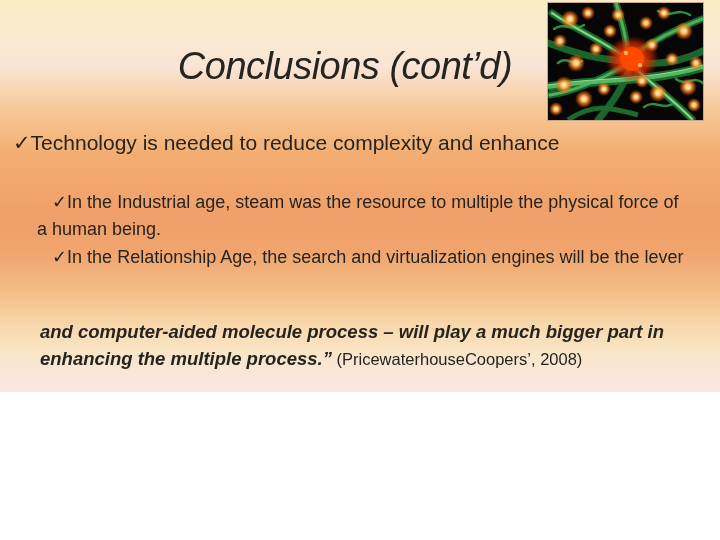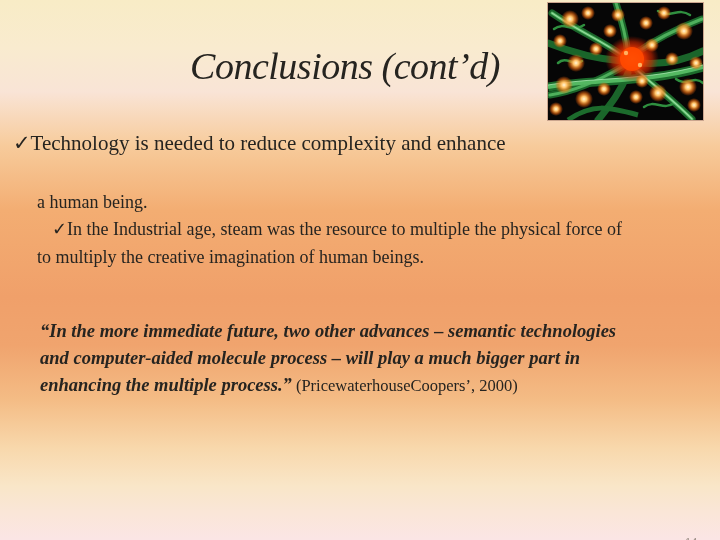--- a/index.html
+++ b/index.html
@@ -1,18 +1,18 @@
 <!DOCTYPE html>
 <html><head>
 <meta charset="utf-8">
 <style>
   html,body { margin:0; padding:0; }
   .slide {
-    position:relative; width:720px; height:540px; overflow:hidden;
-    font-family:Liberation Serif, serif;
+    position:relative; width:720px; height:392px; overflow:hidden;
+    font-family:Liberation Sans, sans-serif;
     background: linear-gradient(180deg,
       #f8ecc6 0%, #f9ebcf 9%, #f9e4d6 17%, #f7cb9b 27%, #f3ad72 39%,
       #f0a06a 55%, #f0a46e 64%, #f4bc85 74%, #f8d8ac 83%,
       #f9e6c8 90%, #fae6d8 95%, #fbe5e5 100%);
   }
   .title {
     position:absolute; top:46px; left:0; width:690px; text-align:center;
     font-size:38px; line-height:1.1; font-style:italic; color:#262420;
     letter-spacing:-0.5px;
   }
@@ -134,30 +134,29 @@
         <circle cx="148" cy="60" r="7" fill="url(#glow)"></circle>
       </g>
     </svg>
   </div>
 
   <div class="b1 body-text">
     <span class="line"><span class="check">✓</span><span>Technology is needed to reduce complexity and enhance</span></span>
   </div>
 
   <div class="sub s1 body-text">
+    <span class="line"><span class="check">✓</span><span>In the Industrial age, steam was the resource to multiple the physical force of</span></span>
     <span class="line">a human being.</span>
-    <span class="line"><span class="check">✓</span><span>In the Industrial age, steam was the resource to multiple the physical force of</span></span>
   </div>
 
   <div class="sub s2 body-text">
-    <span class="line">to multiply the creative imagination of human beings.</span>
+    <span class="line"><span class="check">✓</span><span>In the Relationship Age, the search and virtualization engines will be the lever</span></span>
   </div>
 
   <div class="quote">
-    <span class="line">“In the more immediate future, two other advances – semantic technologies</span>
     <span class="line">and computer-aided molecule process – will play a much bigger part in</span>
-    <span class="line"><span>enhancing the multiple process.”</span><span class="cite"> (PricewaterhouseCoopers’, 2000)</span></span>
+    <span class="line"><span>enhancing the multiple process.”</span><span class="cite"> (PricewaterhouseCoopers’, 2008)</span></span>
   </div>
 
   <div class="page-num">14</div>
 
 
 </div>
 
 </body></html>

